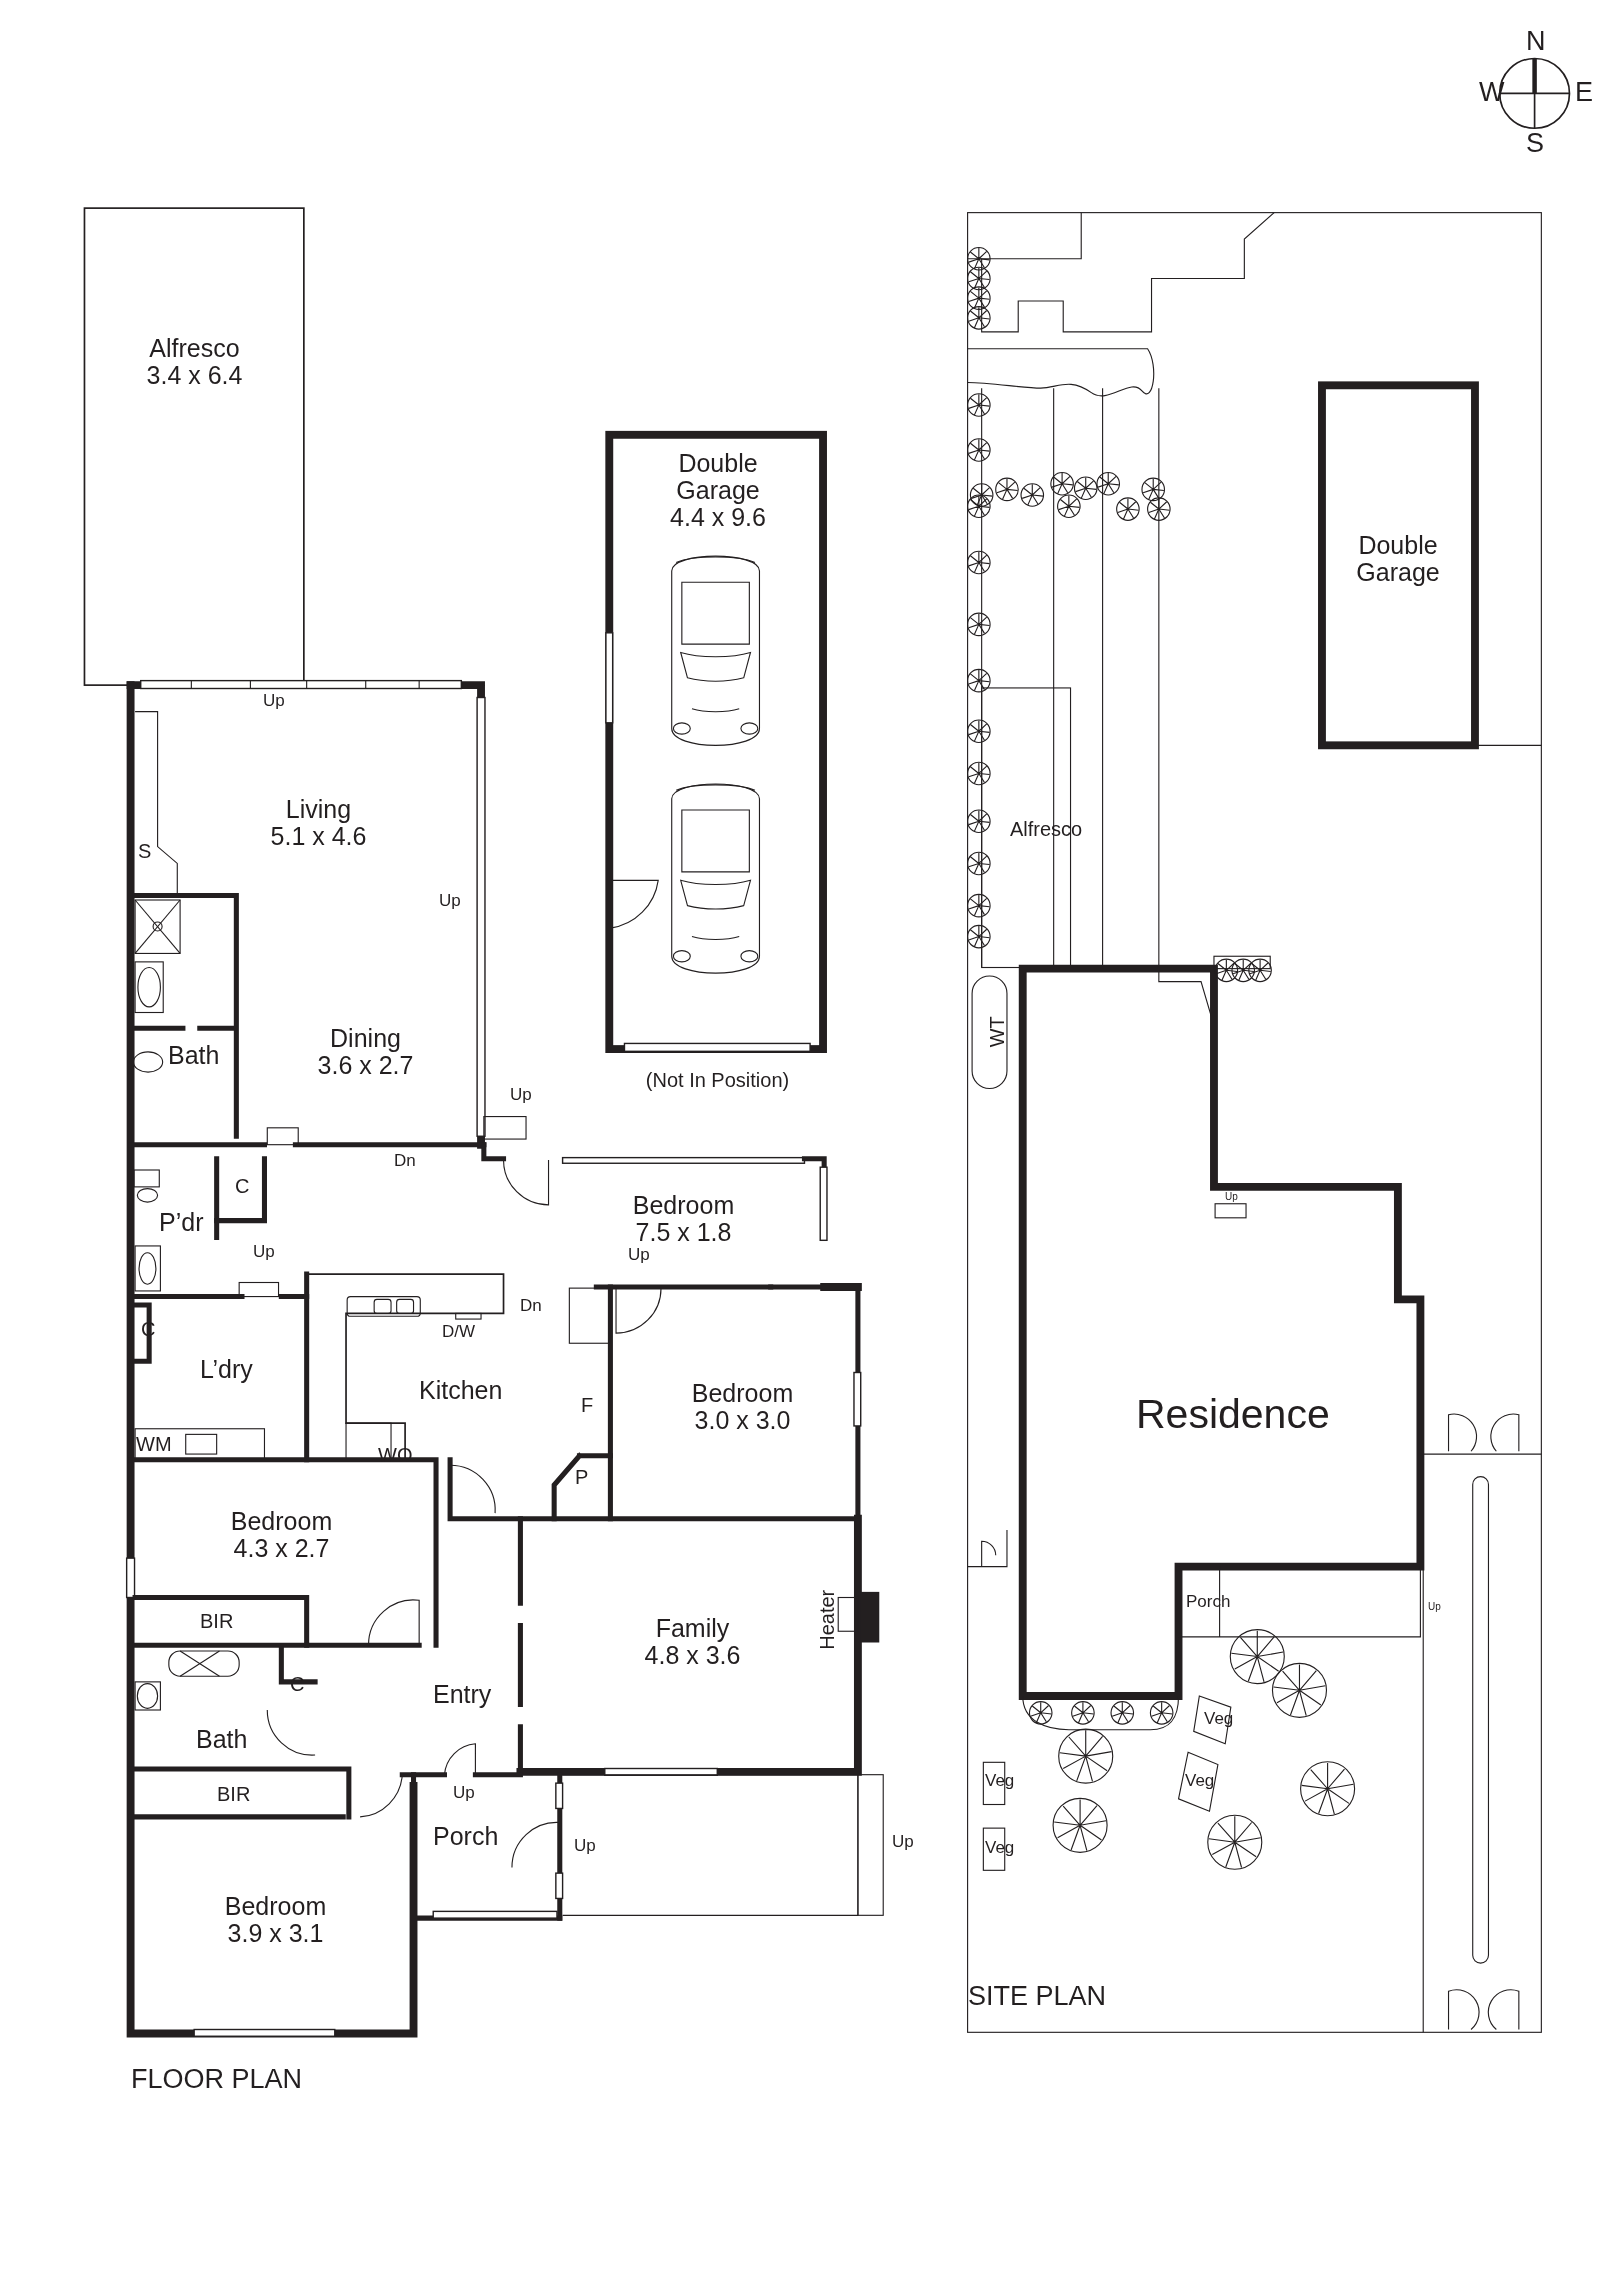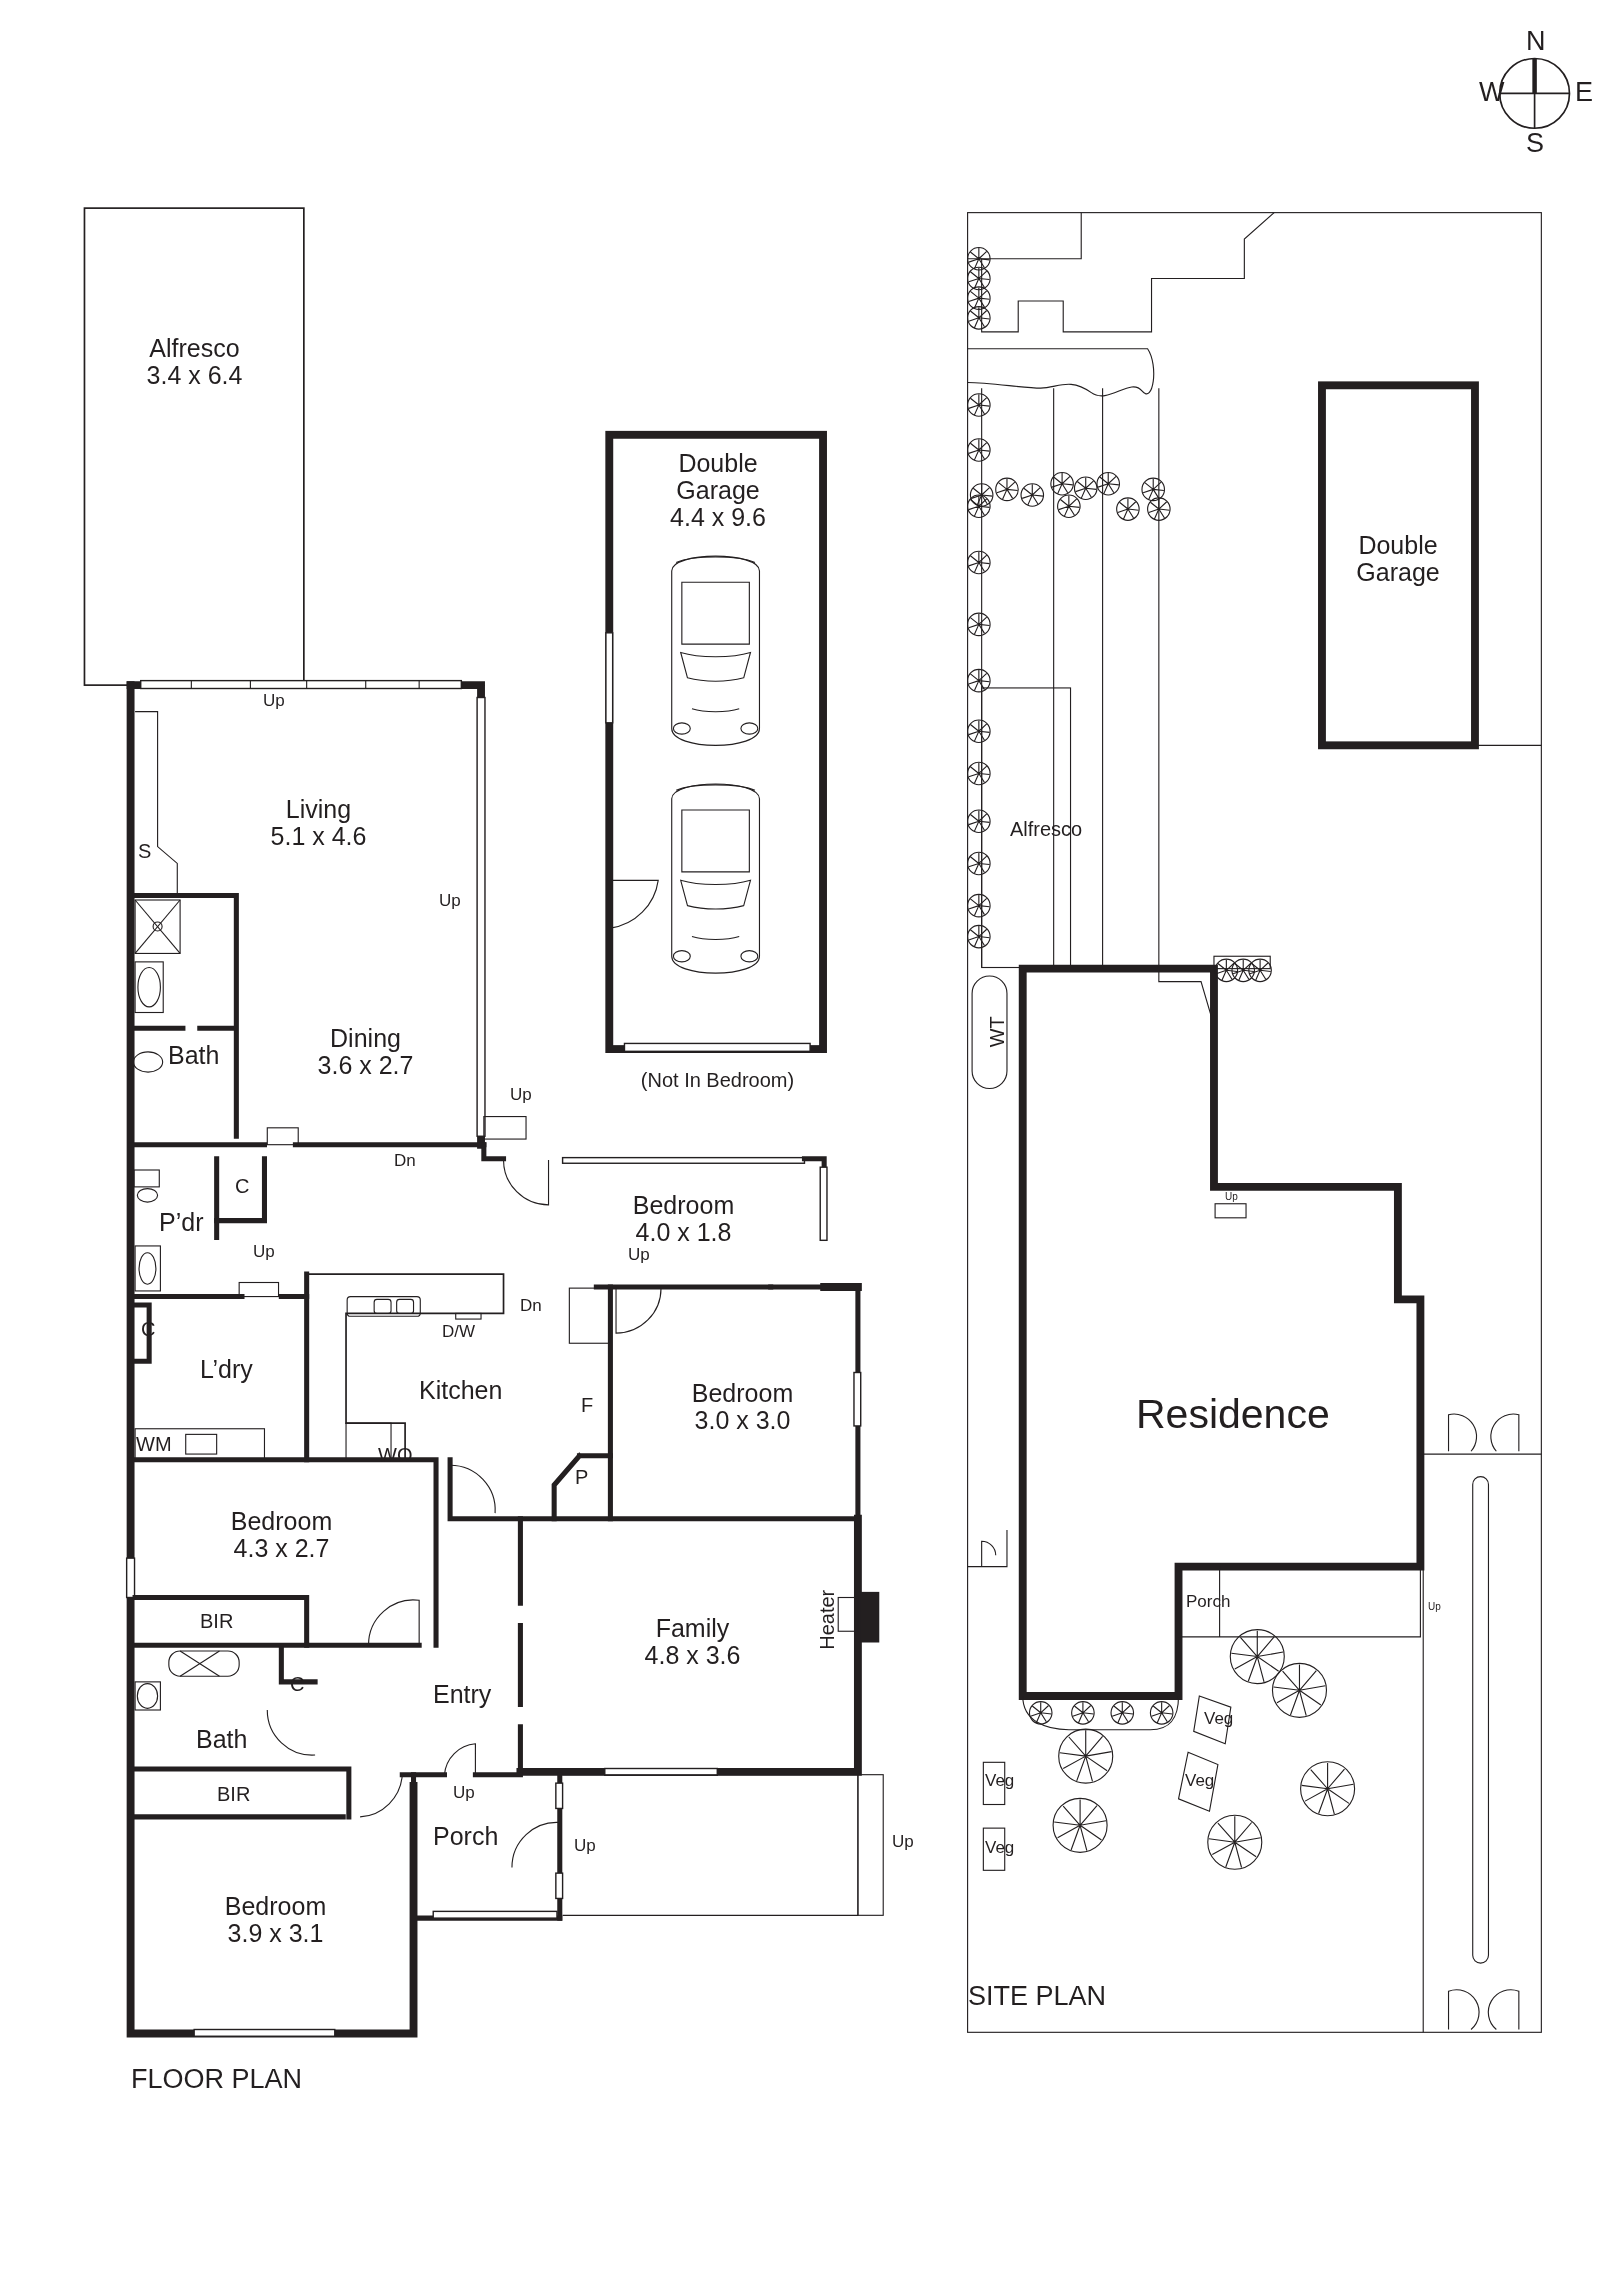--- a/index.html
+++ b/index.html
@@ -248,34 +248,34 @@
 <div class="lbl room" style="left:110px;top:335px;width:169px;">
   <div>Alfresco</div>
   <div>3.4 x 6.4</div>
 </div>
 
 <div class="lbl room" style="left:625px;top:450px;width:186px;">
   <div>Double</div>
   <div>Garage</div>
   <div>4.4 x 9.6</div>
 </div>
-<div class="lbl small" style="left:608px;top:1070px;width:219px;">(Not In Bedroom)</div>
+<div class="lbl small" style="left:608px;top:1070px;width:219px;">(Not In Position)</div>
 
 <div class="lbl room" style="left:234px;top:796px;width:169px;">
   <div>Living</div>
   <div>5.1 x 4.6</div>
 </div>
 <div class="lbl room" style="left:281px;top:1025px;width:169px;">
   <div>Dining</div>
   <div>3.6 x 2.7</div>
 </div>
 <div class="lbl room" style="left:168px;top:1042px;">Bath</div>
 <div class="lbl room" style="left:585px;top:1192px;width:197px;">
   <div>Bedroom</div>
-  <div>4.0 x 1.8</div>
+  <div>7.5 x 1.8</div>
 </div>
 <div class="lbl room" style="left:159px;top:1209px;">P’dr</div>
 <div class="lbl room" style="left:200px;top:1356px;">L’dry</div>
 <div class="lbl room" style="left:419px;top:1377px;">Kitchen</div>
 <div class="lbl room" style="left:658px;top:1380px;width:169px;">
   <div>Bedroom</div>
   <div>3.0 x 3.0</div>
 </div>
 <div class="lbl room" style="left:197px;top:1508px;width:169px;">
   <div>Bedroom</div>

